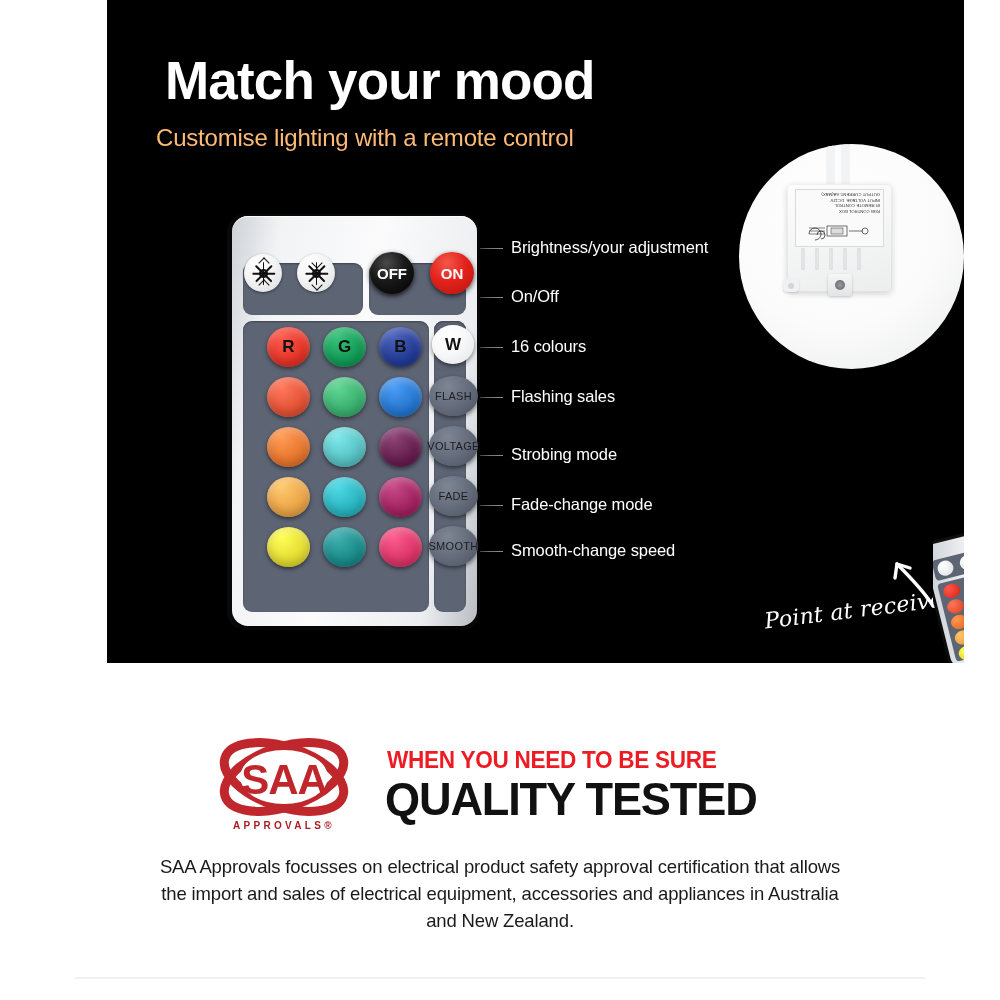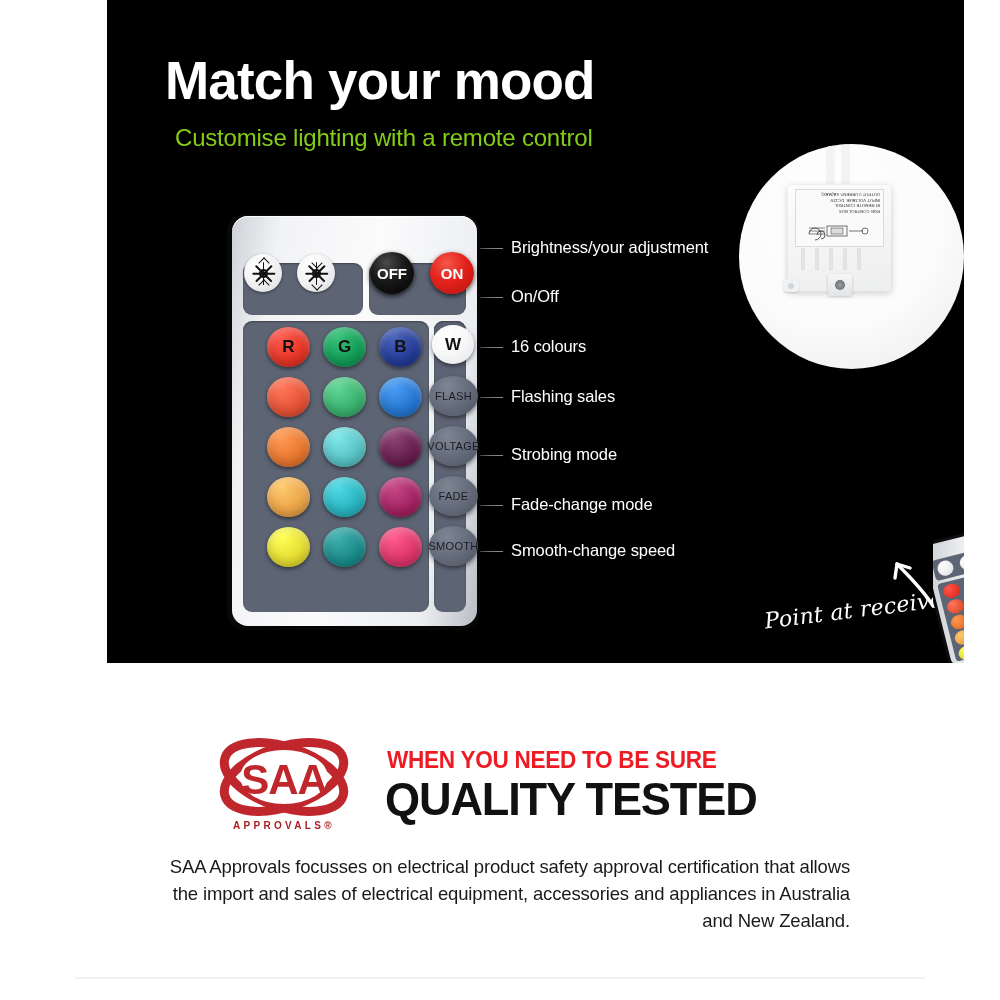--- a/index.html
+++ b/index.html
@@ -15,22 +15,22 @@
     position:absolute;left:71px;top:0;width:857px;height:663px;
     background:#000000;overflow:hidden;margin-left:36px;
   }
   #hero-title{
     position:absolute;left:58px;top:50px;
     color:#ffffff;font-size:53px;font-weight:bold;
     letter-spacing:-0.8px;white-space:nowrap;
     font-family:"Liberation Sans", sans-serif;
   }
   #hero-sub{
-    position:absolute;left:68px;top:124px;
-    color:#84cc16;font-size:24px;font-weight:normal;
+    position:absolute;left:49px;top:124px;
+    color:#fdba74;font-size:24px;font-weight:normal;
     letter-spacing:-0.2px;white-space:nowrap;
   }
 
   
   #remote-shadow{
     position:absolute;left:120px;top:214px;width:253px;height:416px;
     background:#0a0a0a;border-radius:18px;
     box-shadow:0 8px 24px rgba(0,0,0,0.9);
   }
   #remote{
@@ -183,21 +183,21 @@
     position:absolute;left:387px;top:746px;
     color:#ed1c24;font-size:24px;font-weight:bold;letter-spacing:-0.3px;white-space:nowrap;
     font-family:"Liberation Sans",sans-serif;transform:scaleX(0.94);transform-origin:left center;
   }
   #hdr-quality{
     position:absolute;left:385px;top:771px;
     color:#111111;font-size:47px;font-weight:bold;letter-spacing:-1.2px;white-space:nowrap;
     transform:scaleX(0.96);transform-origin:left center;
   }
   #saa-para{
-    position:absolute;left:150px;top:853px;width:700px;text-align:right;
+    position:absolute;left:150px;top:853px;width:700px;text-align:center;
     color:#1a1a1a;font-size:18.5px;line-height:27px;letter-spacing:-0.15px;
   }
   #bottom-rule{position:absolute;left:75px;top:977px;width:850px;height:2px;background:#f0f1f3;}
 </style>
 </head>
 <body>
 
 <div id="hero">
 
   <div id="hero-title">Match your mood</div>

